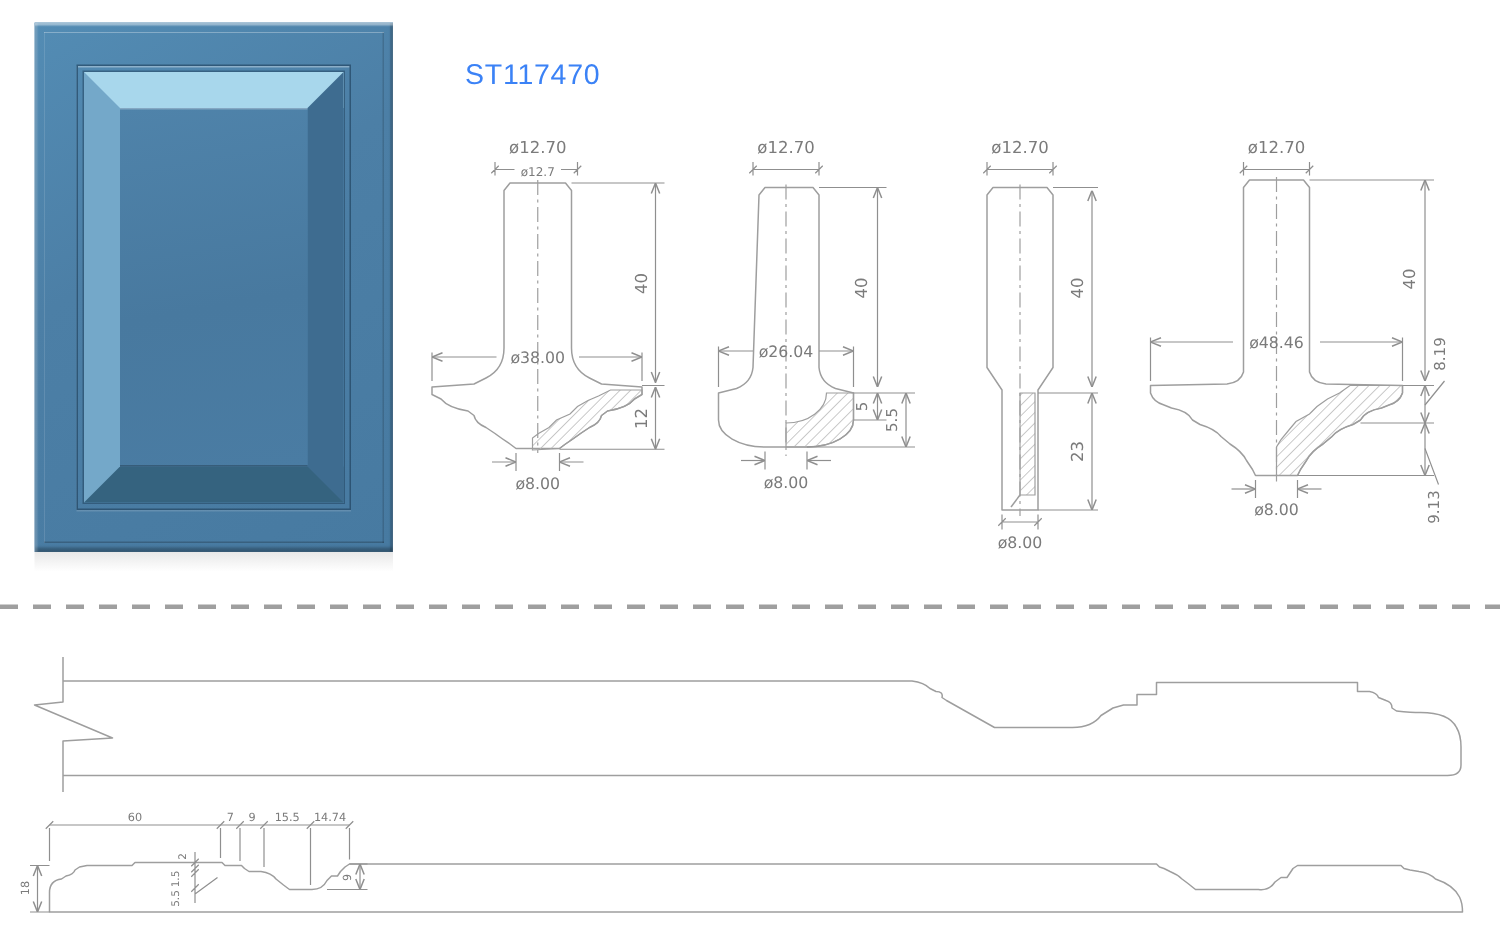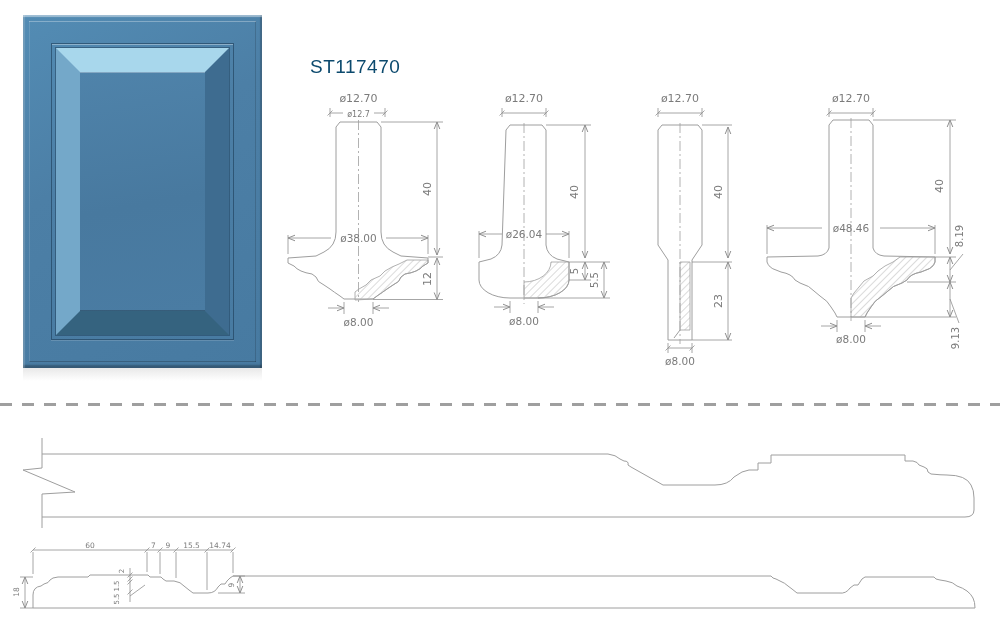--- a/index.html
+++ b/index.html
@@ -21,22 +21,22 @@
   .door-panel{position:absolute;left:33px;top:33px;right:33px;bottom:33px;
         border:24px solid;
         border-color:#a8d7ec #3e6c90 #35637f #74a8c9;
         box-shadow:0 0 0 1px rgba(24,53,78,.45);}
   .door-panel-face{position:absolute;left:0;top:0;right:0;bottom:0;
         background:linear-gradient(170deg,#4f83aa 0%,#48799f 55%,#4a7ca3 100%);
         box-shadow:inset 0 1px 0 rgba(255,255,255,.30),inset 0 -1px 0 rgba(0,0,0,.25);}
   .door-shadow{position:absolute;left:23px;top:368px;width:239px;height:13px;
         background:linear-gradient(#dcdcdc,rgba(255,255,255,0));opacity:.65;}
   
-  .sheet-title{position:absolute;left:310px;top:56px;font-size:19px;letter-spacing:.5px;
-        color:#0c4a6e;}
+  .sheet-title{position:absolute;left:310px;top:40px;font-size:19px;letter-spacing:.5px;
+        color:#3b82f6;}
   
   .separator{position:absolute;left:0;top:403px;width:1000px;height:3px;
         background:repeating-linear-gradient(90deg,#9f9f9f 0 12px,rgba(0,0,0,0) 12px 22px);}
   
   .bit,.profile{position:absolute;}
   svg text{font-family:"DejaVu Sans","Liberation Sans",sans-serif;fill:#7b7b7b;}
   .ln{stroke:#9e9e9e;stroke-width:1;fill:none;stroke-linejoin:round;}
   .dim{stroke:#8f8f8f;stroke-width:.8;fill:none;}
   .cl{stroke:#9e9e9e;stroke-width:.8;fill:none;stroke-dasharray:10 3 2 3;}
   .hatch{fill:url(#hatchpat);stroke:#9e9e9e;stroke-width:.8;}

